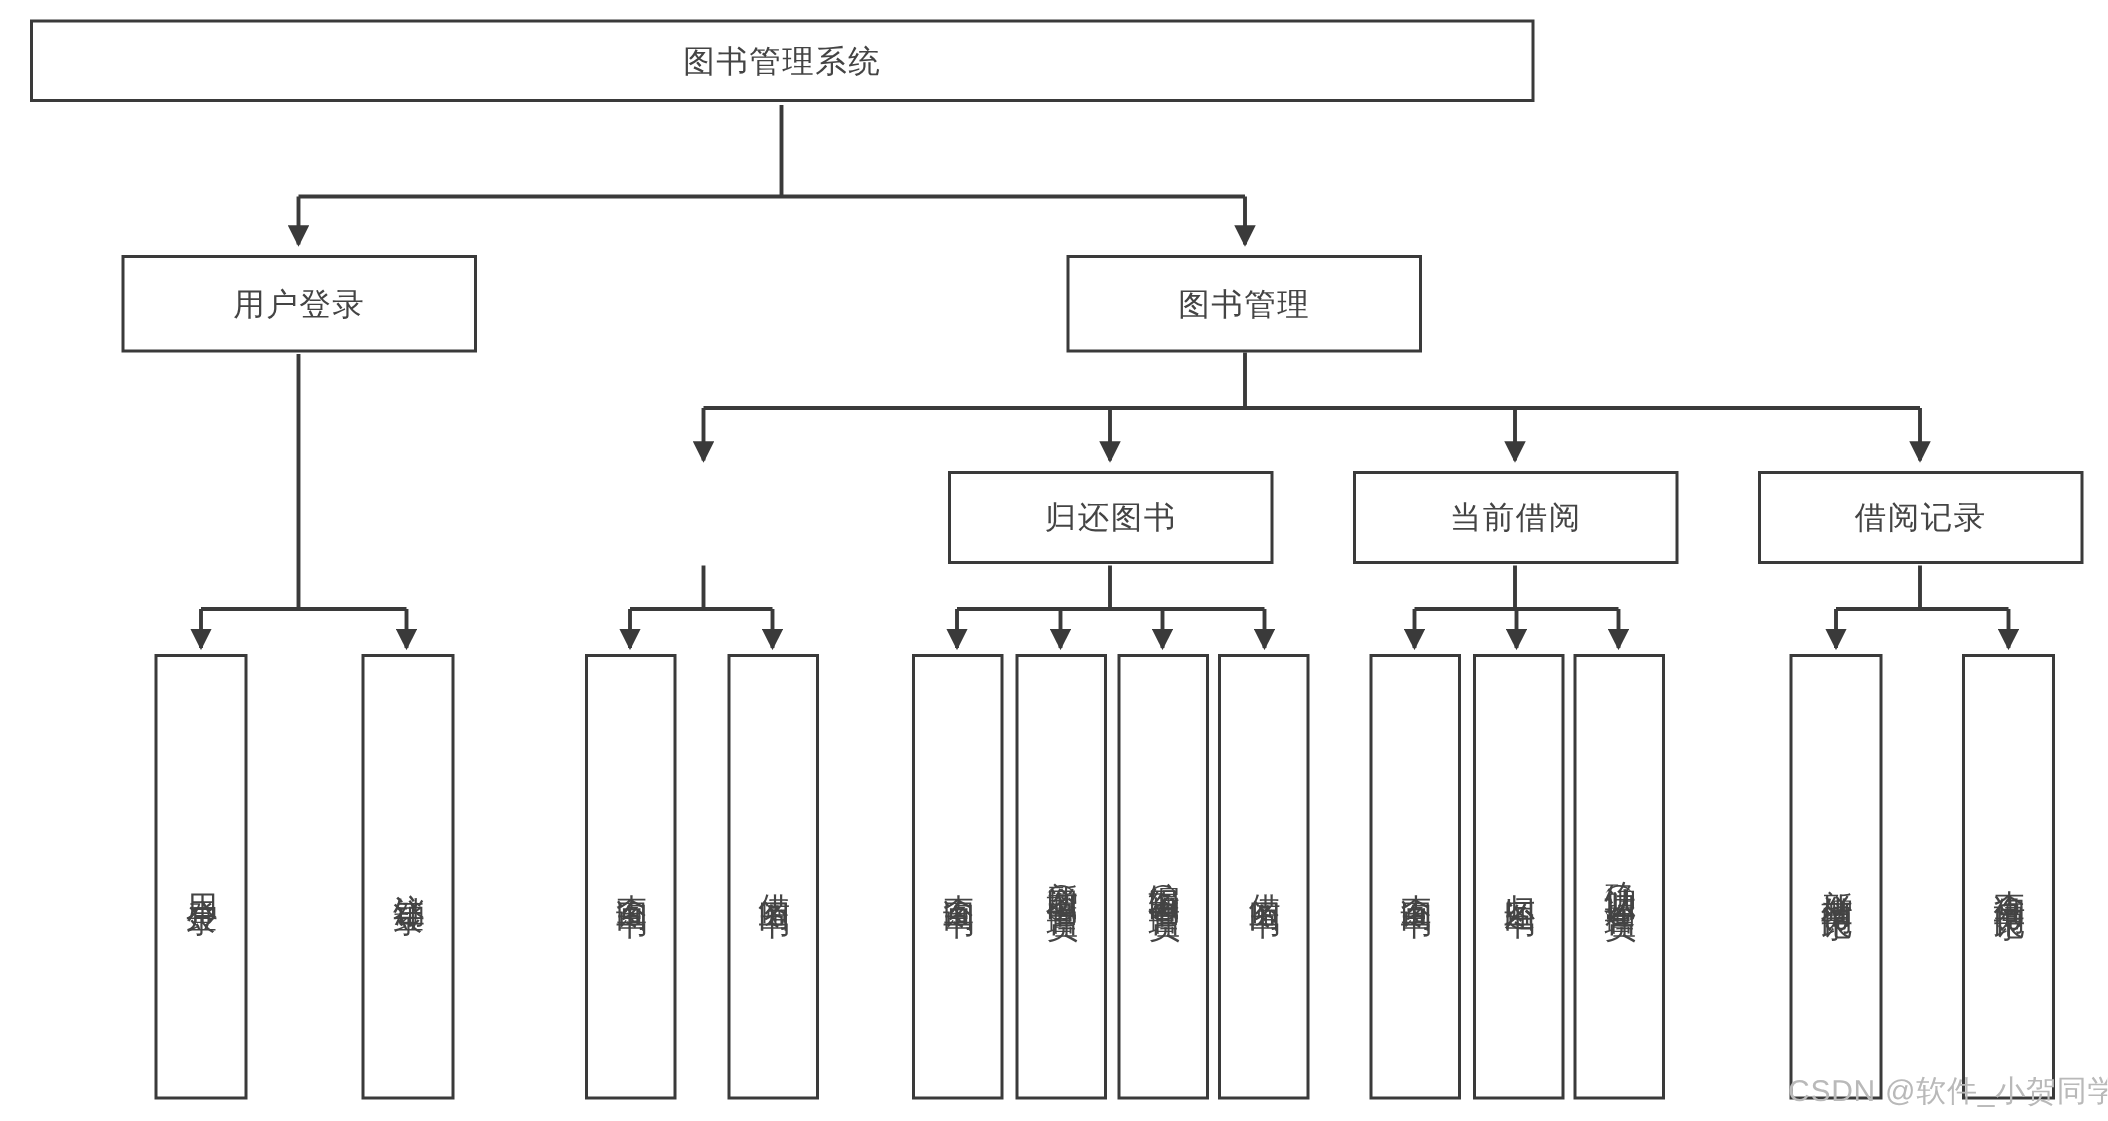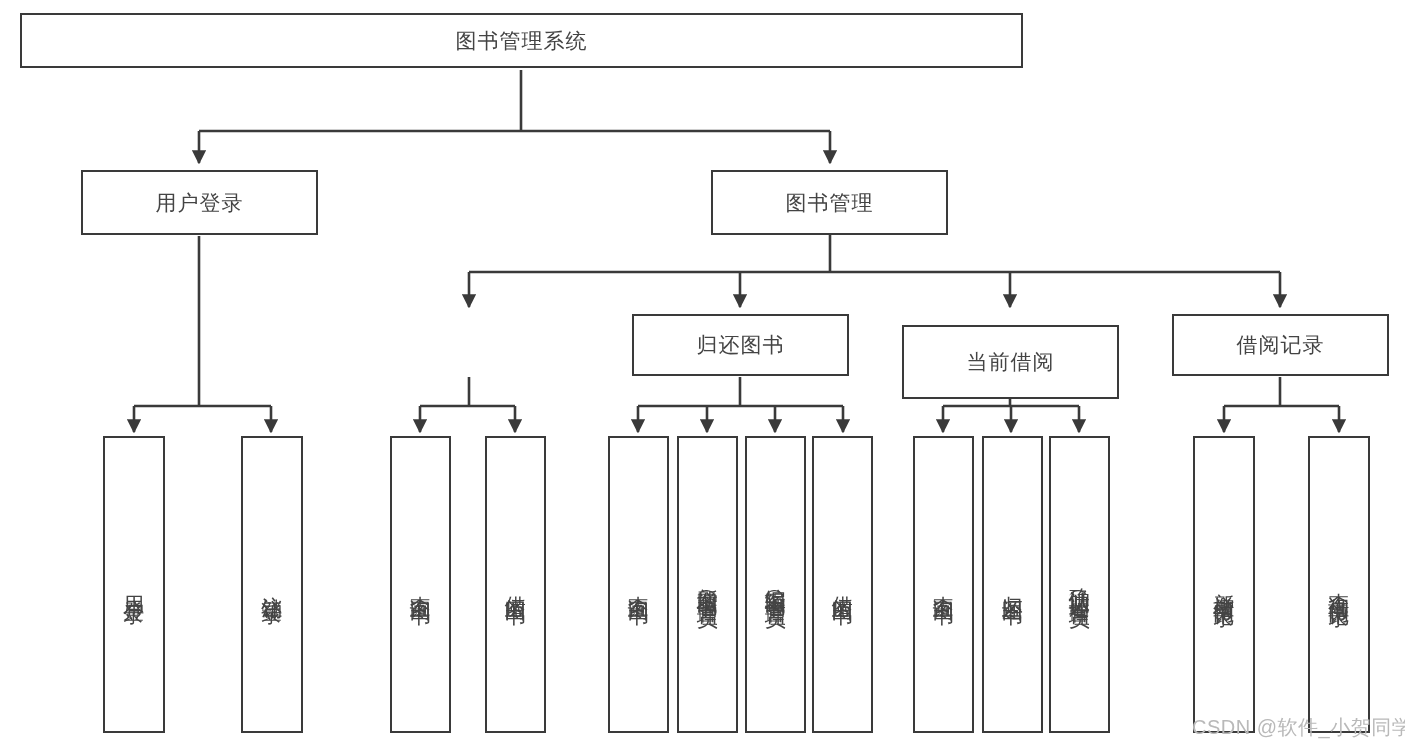--- a/index.html
+++ b/index.html
@@ -124,21 +124,21 @@
   <div class="node horiz" style="left:81px; top:170px; width:237px; height:65px;">
     <span>用户登录</span>
   </div>
   <div class="node horiz" style="left:711px; top:170px; width:237px; height:65px;">
     <span>图书管理</span>
   </div>
 
   <div class="node horiz" style="left:632px; top:314px; width:217px; height:62px;">
     <span>归还图书</span>
   </div>
-  <div class="node horiz" style="left:902px; top:325px; width:217px; height:74px;">
+  <div class="node horiz" style="left:902px; top:314px; width:217px; height:62px;">
     <span>当前借阅</span>
   </div>
   <div class="node horiz" style="left:1172px; top:314px; width:217px; height:62px;">
     <span>借阅记录</span>
   </div>
 
   <div class="node vert" style="left:103px; top:436px; width:62px; height:297px;">
     <span class="vtext">用户登录</span>
   </div>
   <div class="node vert" style="left:241px; top:436px; width:62px; height:297px;">

